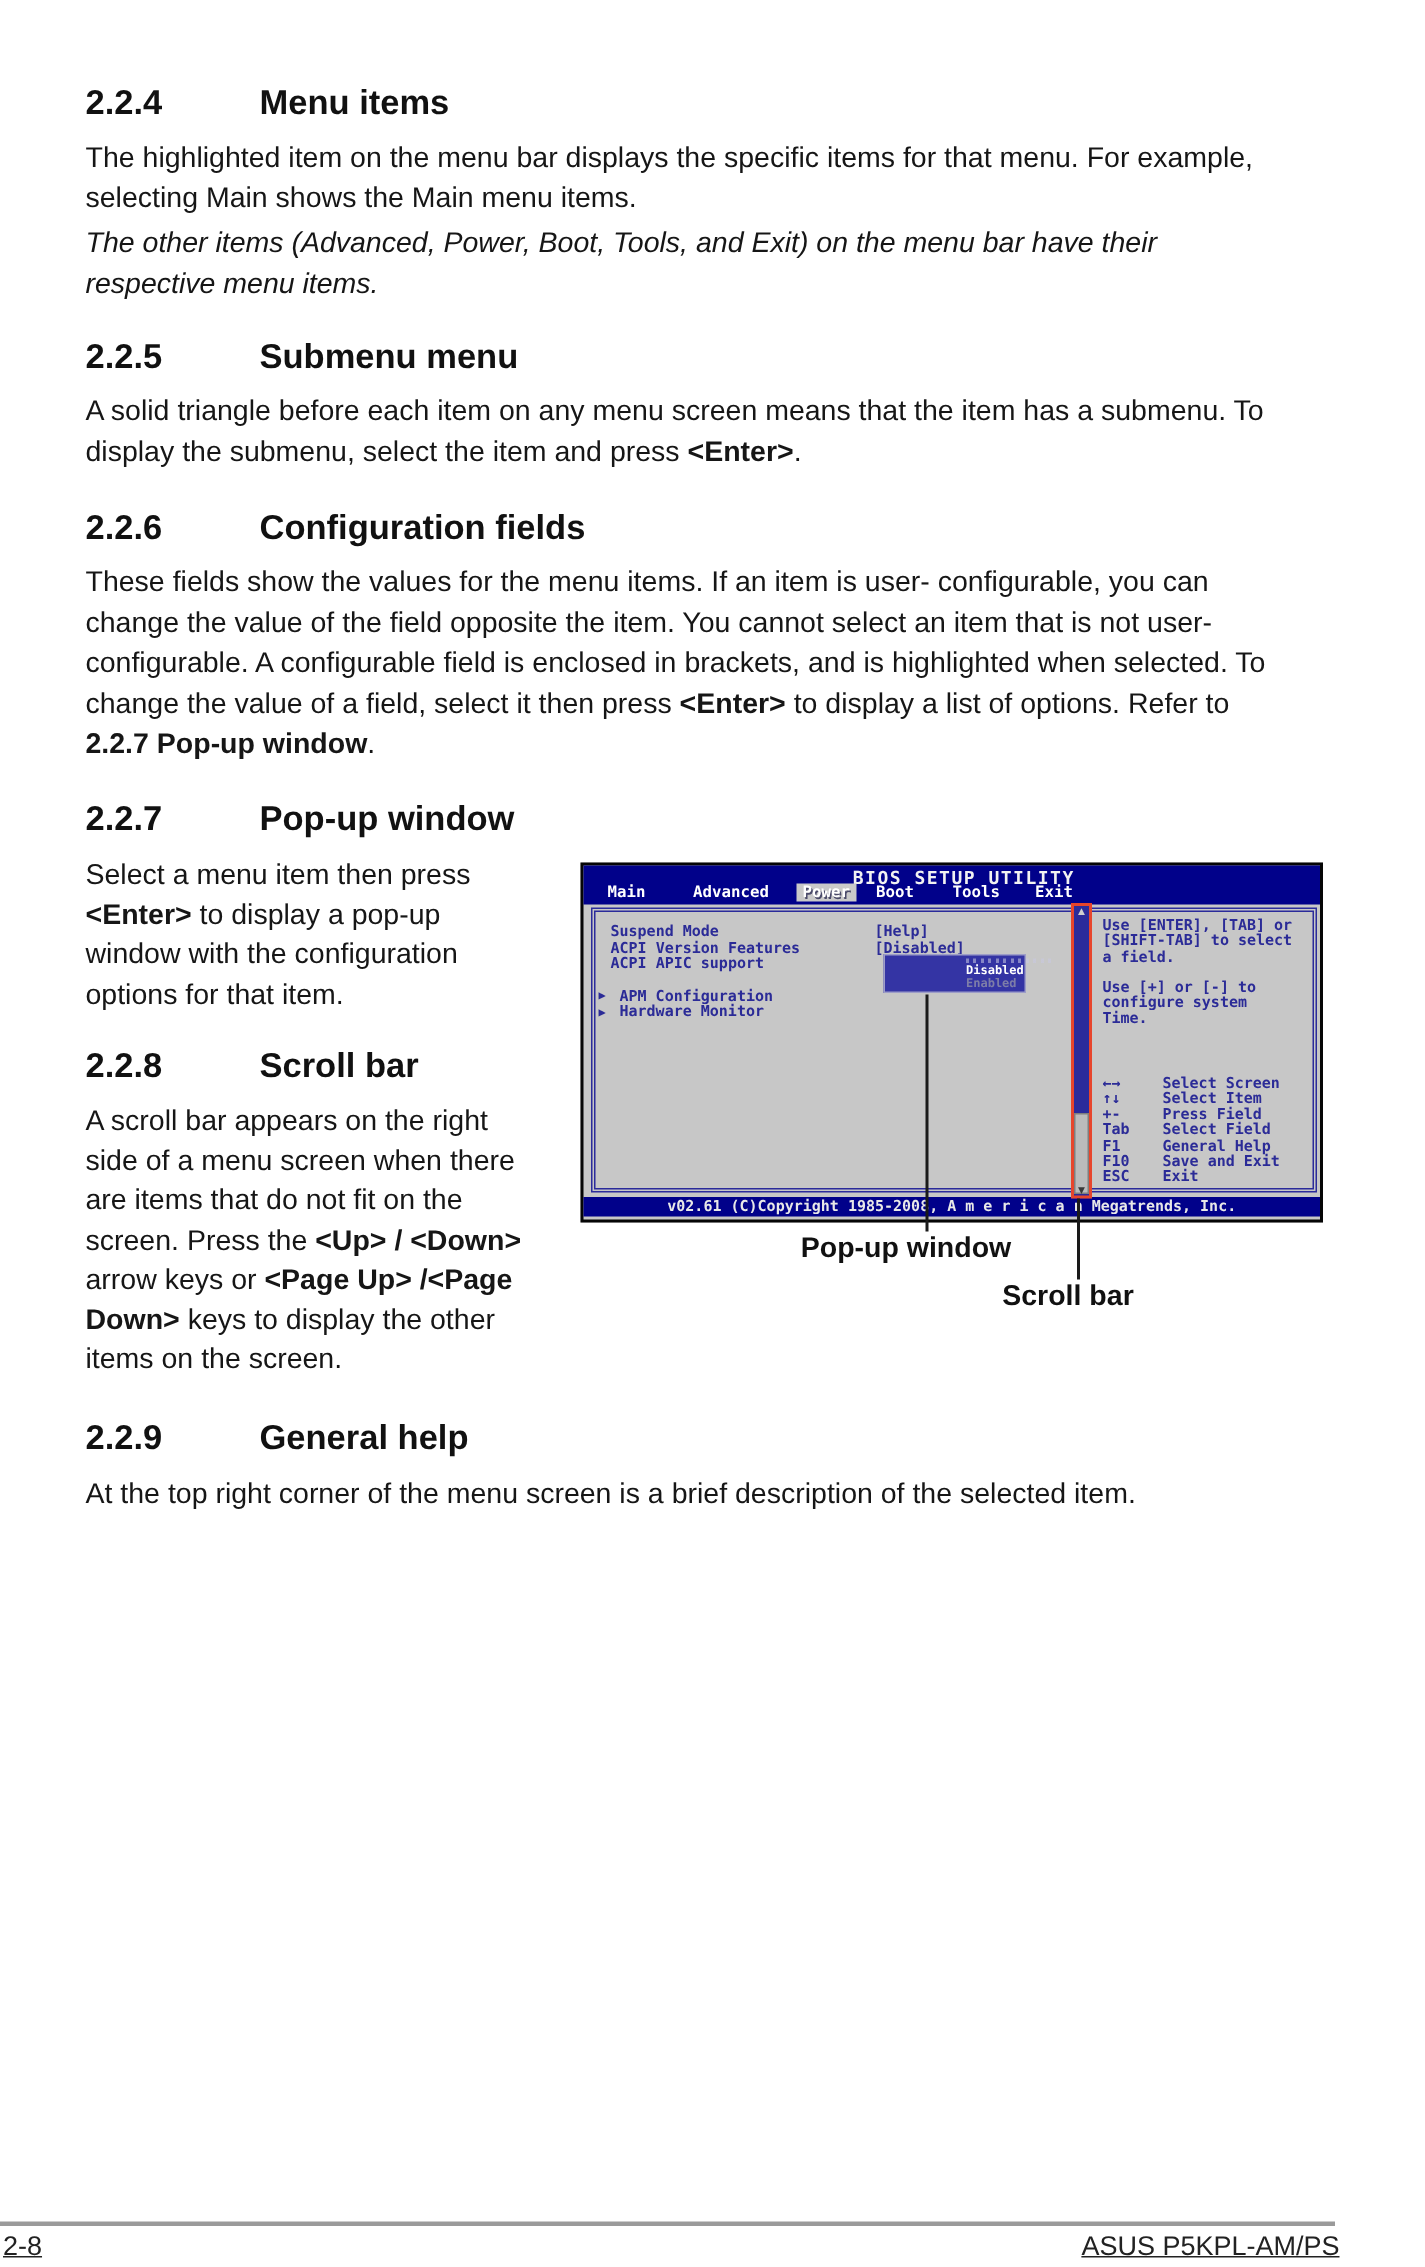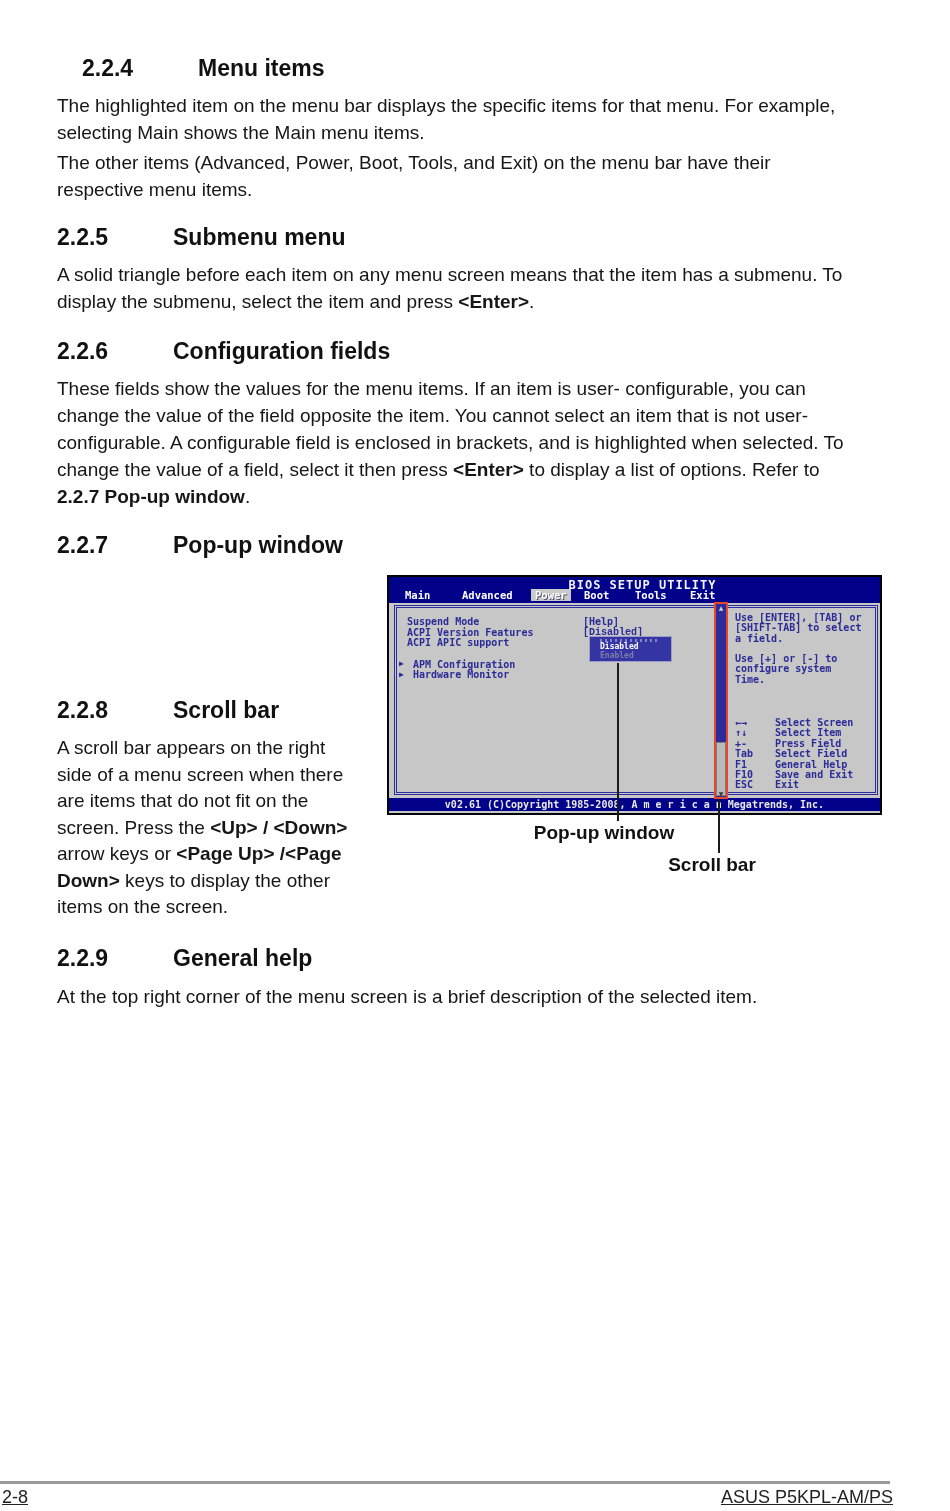--- a/index.html
+++ b/index.html
@@ -23,22 +23,22 @@
   .bios-tab.active{background:#c9c9c9;color:#ffffff;text-shadow:1px 1px 0 #4a4a6a;
                    padding:0 4px;margin-left:-4px;}
   .bios-box{position:absolute;left:5px;top:28px;width:484px;height:190px;
             border:3px double #2b2b9b;}
   .bios-divider{position:absolute;left:335px;top:31px;height:184px;width:0;
                 border-left:4px double #2b2b9b;}
   .bitem-label{position:absolute;left:18px;color:#2b2b97;font-size:10px;white-space:nowrap;}
   .bitem-value{position:absolute;left:194px;color:#2b2b97;font-size:10px;white-space:nowrap;}
   .btri{position:absolute;left:10px;color:#2b2b97;font-size:8px;}
   .bsub{position:absolute;left:24px;color:#2b2b97;font-size:10px;white-space:nowrap;}
-  .bios-popup{position:absolute;left:200px;top:59px;width:83px;height:26px;
-              background:#3434a4;border:1px solid #9d9dc8;}
+  .bios-popup{position:absolute;left:200px;top:59px;width:95px;height:26px;
+              background:#3434a4;border:1px solid #9d9dc8;padding-left:44px;}
   .popup-noise{height:3px;margin:2px 0 0 10px;width:58px;
                background:repeating-linear-gradient(90deg,rgba(200,200,225,.55) 0 2px,transparent 2px 5px);}
   .popup-opt{margin-left:10px;font-size:8px;line-height:9px;color:#ffffff;white-space:nowrap;}
   .popup-opt.dim{color:#7d7da8;}
   .bios-help{position:absolute;left:346px;top:36px;width:138px;color:#2b2b97;
              font-size:10px;line-height:10.3px;white-space:pre-line;}
   .bios-keys{position:absolute;left:346px;top:141px;color:#2b2b97;font-size:10px;line-height:10.4px;}
   .bios-keys .k{display:inline-block;width:40px;}
   .bios-bottom{position:absolute;left:0;top:221px;width:491px;height:13px;background:#01018a;
                color:#e8e8e8;font-size:10px;text-align:center;line-height:13px;white-space:nowrap;}
@@ -58,46 +58,50 @@
 
   
   .foot-rule{position:absolute;left:0;top:1481px;width:890px;height:3px;background:#9a9a9a;}
   .foot-text{position:absolute;top:1487px;font-size:18px;color:#222;text-decoration:underline;}
 </style>
 </head>
 <body>
 
 <div class="page">
 
-  <div class="h" style="top:55px;margin-left:25px;">
+  <div class="h" style="top:55px;">
     <span class="hnum">2.2.4</span><span class="htitle">Menu items</span>
   </div>
   <div class="p" style="top:92px;"><span>The highlighted item on the menu bar displays the specific items for that menu. For example,
 selecting Main shows the Main menu items.</span></div>
-  <div class="p" style="top:149px;"><span>The other items (Advanced, Power, Boot, Tools, and Exit) on the menu bar have their
+  <div class="p" style="top:149px;font-style:italic;"><span>The other items (Advanced, Power, Boot, Tools, and Exit) on the menu bar have their
 respective menu items.</span></div>
 
   <div class="h" style="top:224px;">
     <span class="hnum">2.2.5</span><span class="htitle">Submenu menu</span>
   </div>
   <div class="p" style="top:261px;"><span>A solid triangle before each item on any menu screen means that the item has a submenu. To
 display the submenu, select the item and press </span><span class="b">&lt;Enter&gt;</span><span>.</span></div>
 
   <div class="h" style="top:338px;">
     <span class="hnum">2.2.6</span><span class="htitle">Configuration fields</span>
   </div>
   <div class="p" style="top:375px;"><span>These fields show the values for the menu items. If an item is user- configurable, you can
 change the value of the field opposite the item. You cannot select an item that is not user-
 configurable. A configurable field is enclosed in brackets, and is highlighted when selected. To
 change the value of a field, select it then press </span><span class="b">&lt;Enter&gt;</span><span> to display a list of options. Refer to
 </span><span class="b">2.2.7 Pop-up window</span><span>.</span></div>
 
   <div class="h" style="top:532px;">
     <span class="hnum">2.2.7</span><span class="htitle">Pop-up window</span>
   </div>
+  <div class="p pcol" style="top:571px;"><span>Select a menu item then press
+</span><span class="b">&lt;Enter&gt;</span><span> to display a pop-up
+window with the configuration
+options for that item.</span></div>
 
   <div class="h" style="top:697px;">
     <span class="hnum">2.2.8</span><span class="htitle">Scroll bar</span>
   </div>
   <div class="p pcol" style="top:735px;"><span>A scroll bar appears on the right
 side of a menu screen when there
 are items that do not fit on the
 screen. Press the </span><span class="b">&lt;Up&gt; / &lt;Down&gt;</span><span>
 arrow keys or </span><span class="b">&lt;Page Up&gt; /&lt;Page
 Down&gt;</span><span> keys to display the other
@@ -112,21 +116,21 @@
     <span class="bios-tab" style="left:195px;">Boot</span>
     <span class="bios-tab" style="left:246px;">Tools</span>
     <span class="bios-tab" style="left:301px;">Exit</span>
 
     <div class="bios-box"></div>
     <div class="bios-divider"></div>
 
     <span class="bitem-label" style="top:39px;">Suspend Mode</span>
     <span class="bitem-value" style="top:39px;">[Help]</span>
     <span class="bitem-label" style="top:49.5px;">ACPI Version Features</span>
-    <span class="bitem-value" style="top:49.5px;font-family:Liberation Mono, monospace;">[Disabled]</span>
+    <span class="bitem-value" style="top:49.5px;">[Disabled]</span>
     <span class="bitem-label" style="top:60px;">ACPI APIC support</span>
 
     <span class="btri" style="top:82px;">▶</span>
     <span class="bsub" style="top:81.5px;">APM Configuration</span>
     <span class="btri" style="top:92.5px;">▶</span>
     <span class="bsub" style="top:92px;">Hardware Monitor</span>
 
     <div class="bios-popup">
       <div class="popup-noise"></div>
       <div class="popup-opt">Disabled</div>

